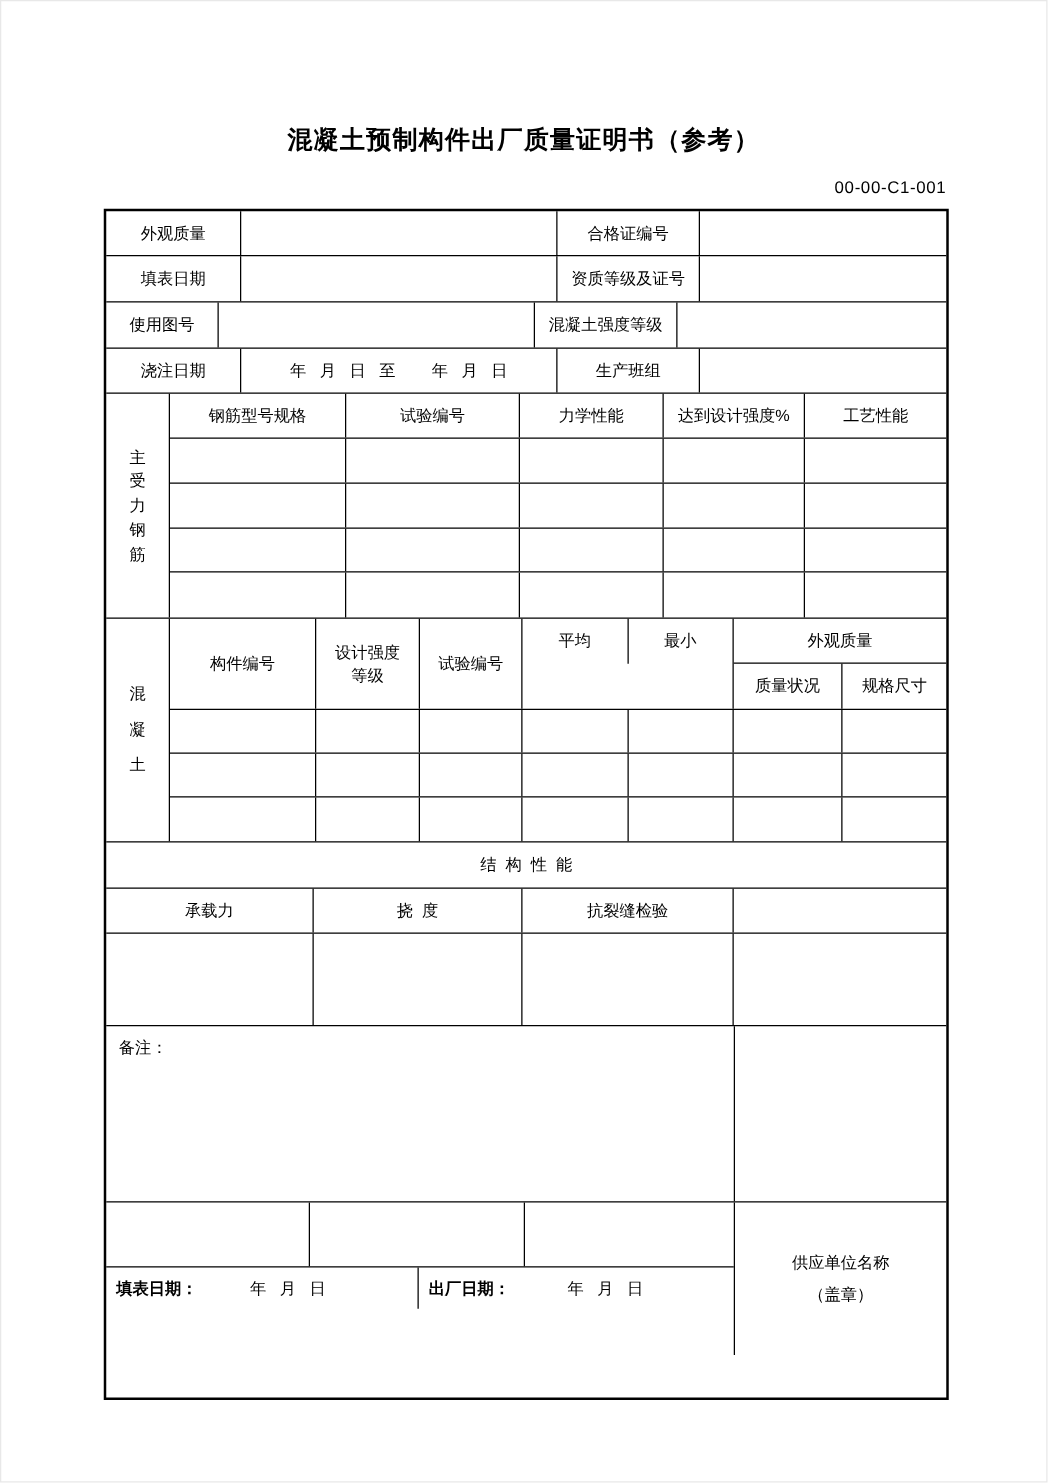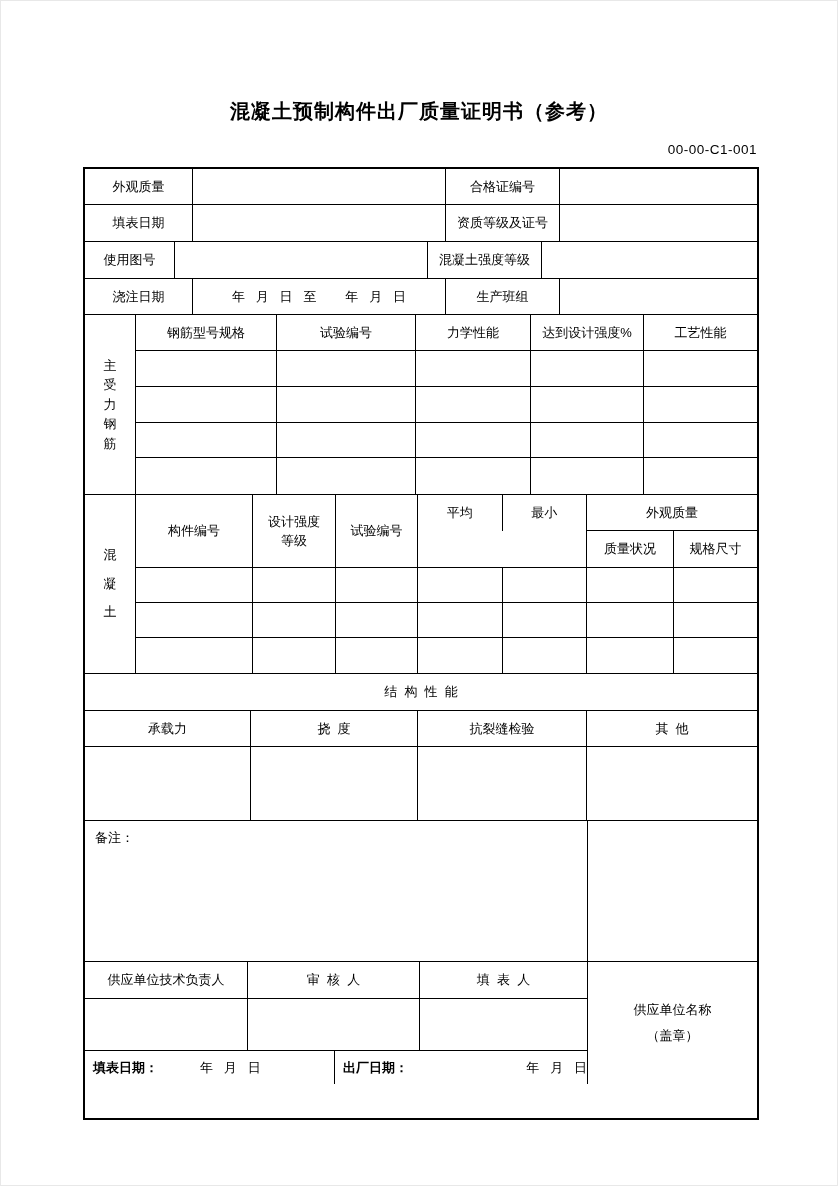--- a/index.html
+++ b/index.html
@@ -195,51 +195,45 @@
     </div>
 
     <div class="row" style="height:37px">
       <div class="c end pre" style="width:100%">结  构  性  能</div>
     </div>
 
     <div class="row" style="height:36px">
       <div class="c" style="width:166px">承载力</div>
       <div class="c pre" style="width:167px">挠  度</div>
       <div class="c" style="width:169px">抗裂缝检验</div>
-      <div class="c end pre" style="width:170px">其  他</div>
     </div>
     <div class="row" style="height:74px">
       <div class="c" style="width:166px"></div>
       <div class="c" style="width:167px"></div>
       <div class="c" style="width:169px"></div>
       <div class="c end" style="width:170px"></div>
     </div>
 
     <div class="row" style="height:141px">
       <div class="c tl" style="width:503px">备注：</div>
     </div>
 
     <div class="section last" style="border-bottom:none">
       <div class="grow" style="flex:none;width:503px;border-right:1px solid #000">
-        <div class="row" style="height:37px">
-          <div class="c" style="width:163px">供应单位技术负责人</div>
-          <div class="c pre" style="width:172px">审  核  人</div>
-          <div class="c end pre" style="width:167px">填  表  人</div>
-        </div>
         <div class="row" style="height:52px">
           <div class="c" style="width:163px"></div>
           <div class="c" style="width:172px"></div>
           <div class="c end" style="width:167px"></div>
         </div>
         <div class="row last" style="height:33px">
           <div class="c" style="width:250px;justify-content:flex-start;padding-left:8px">
             <span class="bold pre">填表日期：</span>
             <span class="pre" style="margin-left:42px">年   月   日</span>
           </div>
-          <div class="c end" style="width:252px;justify-content:space-between;padding-left:8px">
+          <div class="c end" style="width:252px;justify-content:flex-start;padding-left:8px">
             <span class="bold pre">出厂日期：</span>
             <span class="pre" style="margin-left:46px">年   月   日</span>
           </div>
         </div>
       </div>
       <div class="c end preline" style="width:169px;height:122px">供应单位名称
 （盖章）</div>
     </div>
 
   </div>

